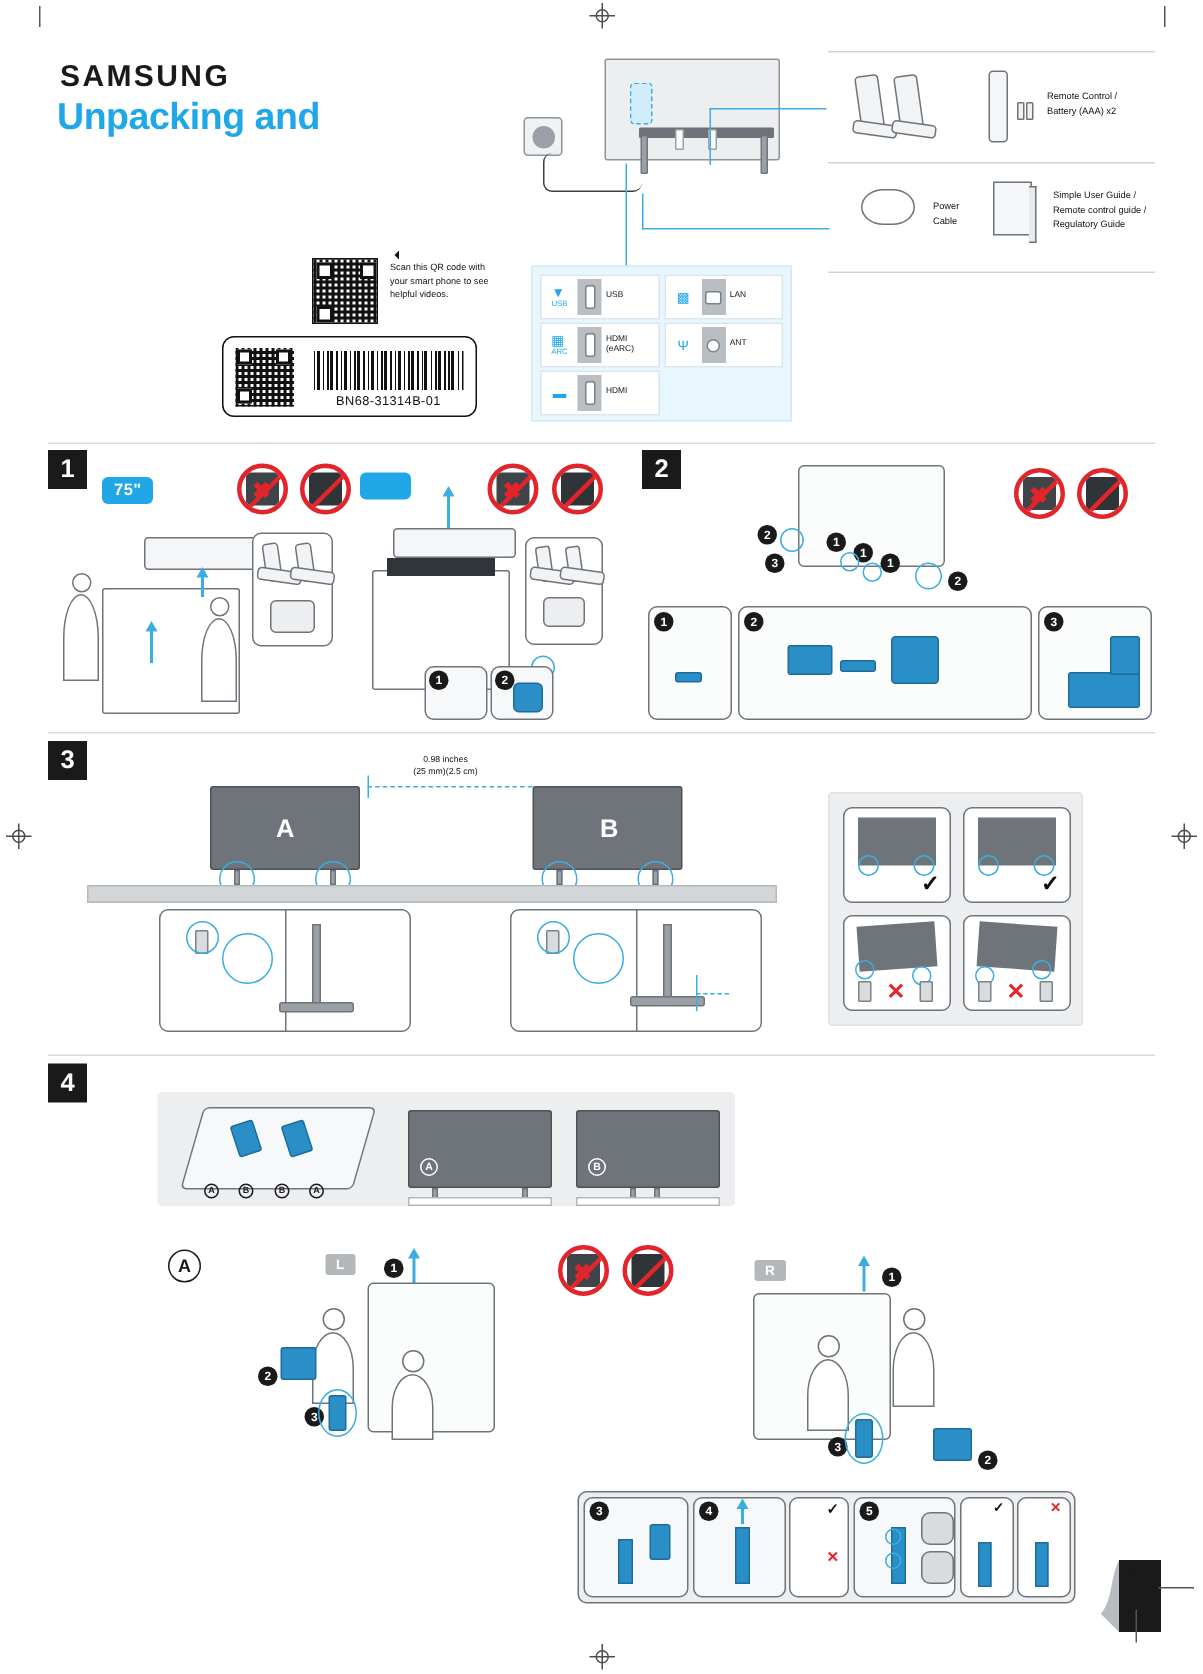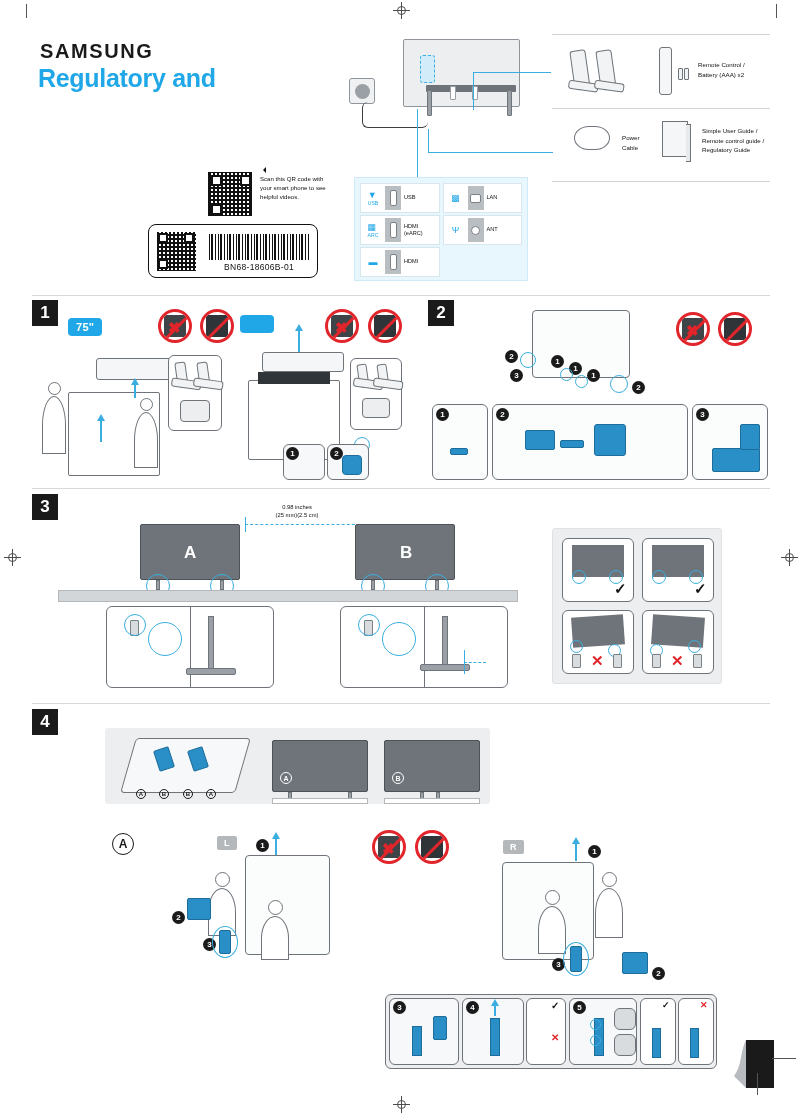--- a/index.html
+++ b/index.html
@@ -309,41 +309,41 @@
       <span class="dot"></span>
     </div>
   <div class="regmark" style="left:393px; top:1096px;">
       <span class="dot"></span>
     </div>
   <div class="crop" style="left:26px; top:4px; width:1px; height:14px;"></div>
   <div class="crop" style="left:776px; top:4px; width:1px; height:14px;"></div>
 
   <div class="brand">SAMSUNG</div>
   <div class="guide-title">
-    <div>Regulatory and</div>
+    <div>Unpacking and</div>
   </div>
 
   <div class="qr-note">
     <div class="qr-box">
       <span class="qr-fake" style="left:2px;top:2px;width:11px;height:11px;border:2px solid #111;background:#fff;"></span>
       <span class="qr-fake" style="left:31px;top:2px;width:11px;height:11px;border:2px solid #111;background:#fff;"></span>
       <span class="qr-fake" style="left:2px;top:31px;width:11px;height:11px;border:2px solid #111;background:#fff;"></span>
     </div>
     <div class="qr-caret"></div>
     <div class="qr-note-text">Scan this QR code with your smart phone to see helpful videos.</div>
   </div>
 
   <div class="barcode-card">
     <div class="bc-qr">
       <span class="qr-fake" style="left:1px;top:1px;width:10px;height:10px;border:2px solid #111;background:#fff;"></span>
       <span class="qr-fake" style="left:27px;top:1px;width:10px;height:10px;border:2px solid #111;background:#fff;"></span>
       <span class="qr-fake" style="left:1px;top:27px;width:10px;height:10px;border:2px solid #111;background:#fff;"></span>
     </div>
     <div class="bc-lines"></div>
-    <div class="bc-text">BN68-18606B-01</div>
+    <div class="bc-text">BN68-31314B-01</div>
   </div>
 
   <div class="tvback-wrap">
     <div class="tvback">
       <div class="tv-port-panel"></div>
       <div class="tv-bar"></div>
       <div class="tv-slot" style="left:46px;"></div>
       <div class="tv-slot" style="left:68px;"></div>
       <div class="tv-leg" style="left:23px;"></div>
       <div class="tv-leg" style="left:103px;"></div>

